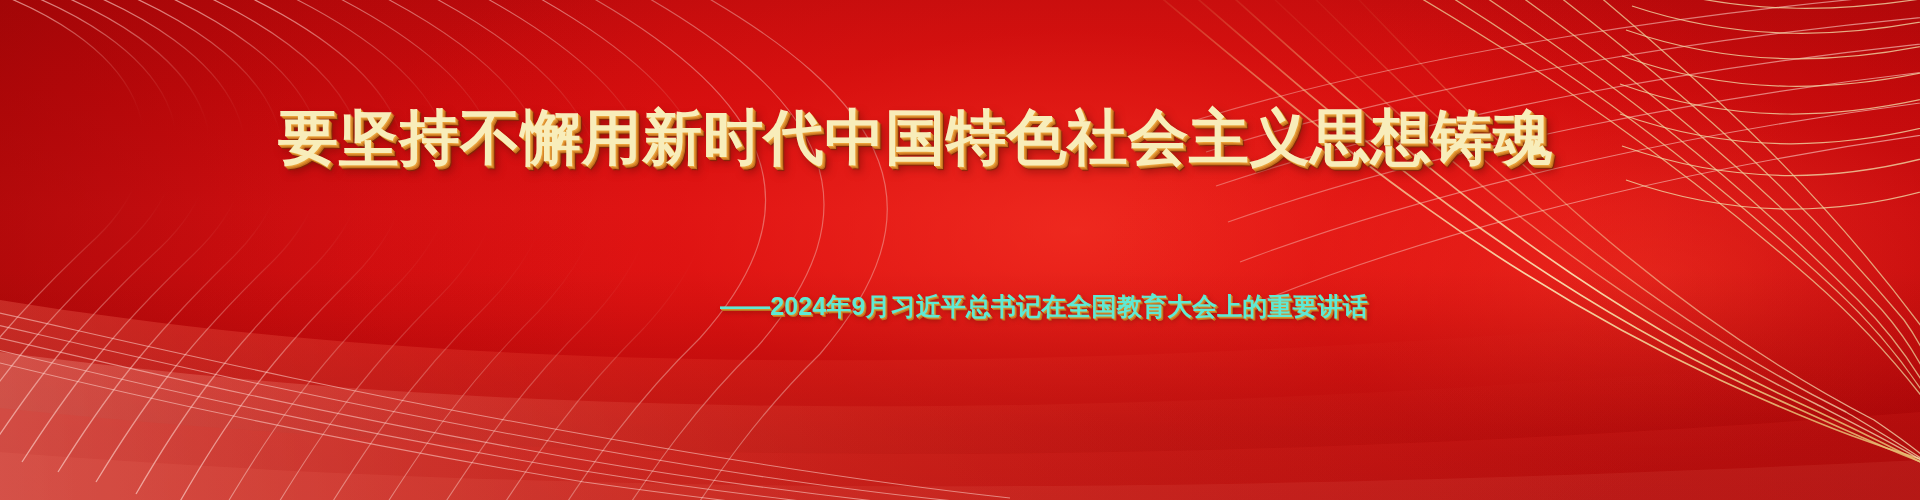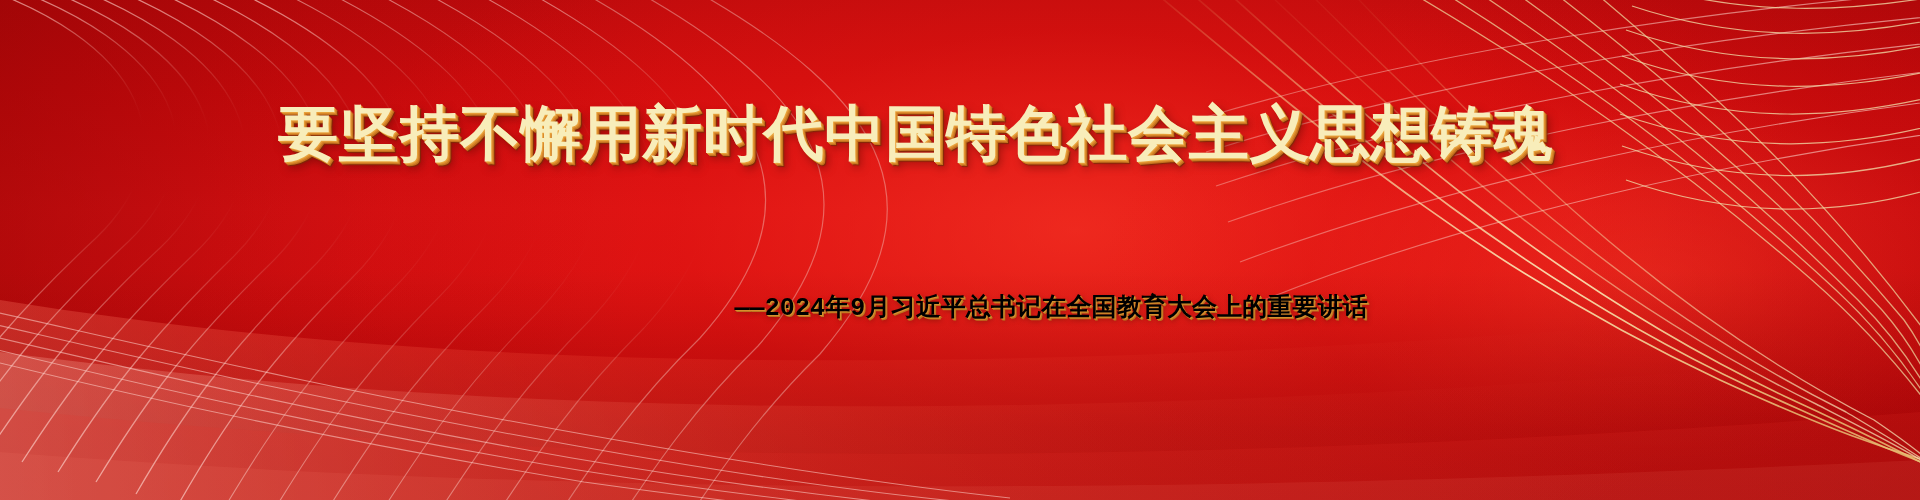--- a/index.html
+++ b/index.html
@@ -4,21 +4,21 @@
 <title>Banner</title>
 <style>
   html,body{margin:0;padding:0;background:#111;}
   *{box-sizing:border-box;}
 
   #banner{
     position:relative;
     width:1920px;
     height:500px;
     overflow:hidden;
-    font-family:Liberation Mono, monospace;
+    font-family:Liberation Sans, sans-serif;
     background:#C9090B;
   }
 
   
   .bg-base{
     position:absolute; inset:0;
     background:
       linear-gradient(180deg,#BE0A0C 0%,#CE0B0D 18%,#DA1113 42%,#D60F10 62%,#C70A0C 85%,#B60708 100%);
   }
   .bg-glow-main{
@@ -87,21 +87,21 @@
   }
 
   .attribution{
     position:absolute;
     right:552px;
     top:290px;
     white-space:nowrap;
     font-size:25px;
     font-weight:700;
     letter-spacing:0.005em;
-    color:#000000;
+    color:#5eead4;
     text-shadow:
        1px 1px 0 #D98F2E,
        2px 2px 0 #BE731F,
        2px 3px 5px rgba(100,18,4,0.6);
   }
 </style>
 </head>
 <body>
 
 <div id="banner">

